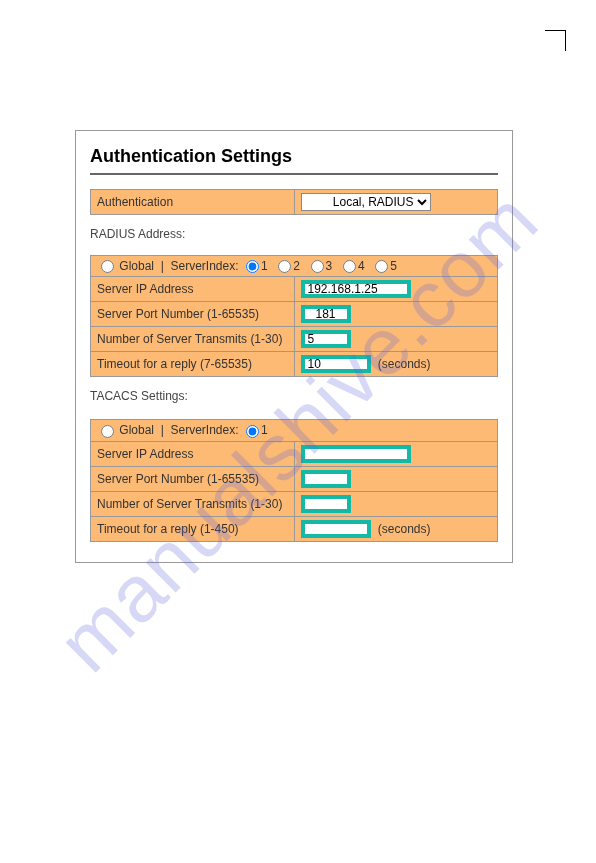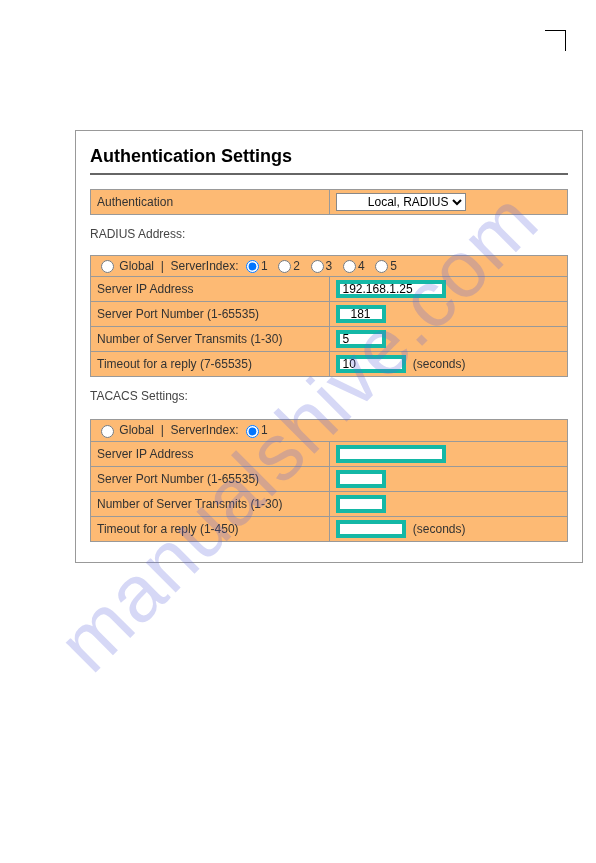--- a/index.html
+++ b/index.html
@@ -37,21 +37,21 @@
     font-size: 80px;
     color: rgba(90, 100, 220, 0.25);
     white-space: nowrap;
     font-family: Arial, sans-serif;
     letter-spacing: 1px;
   }
   .panel {
     position: absolute;
     left: 75px;
     top: 130px;
-    width: 508px;
+    width: 438px;
     border: 1px solid #999;
     padding: 10px 14px 20px 14px;
     box-sizing: border-box;
     font-size: 12px;
     color: #333;
   }
   .page-title {
     font-size: 18px;
     font-weight: bold;
     color: #000;

